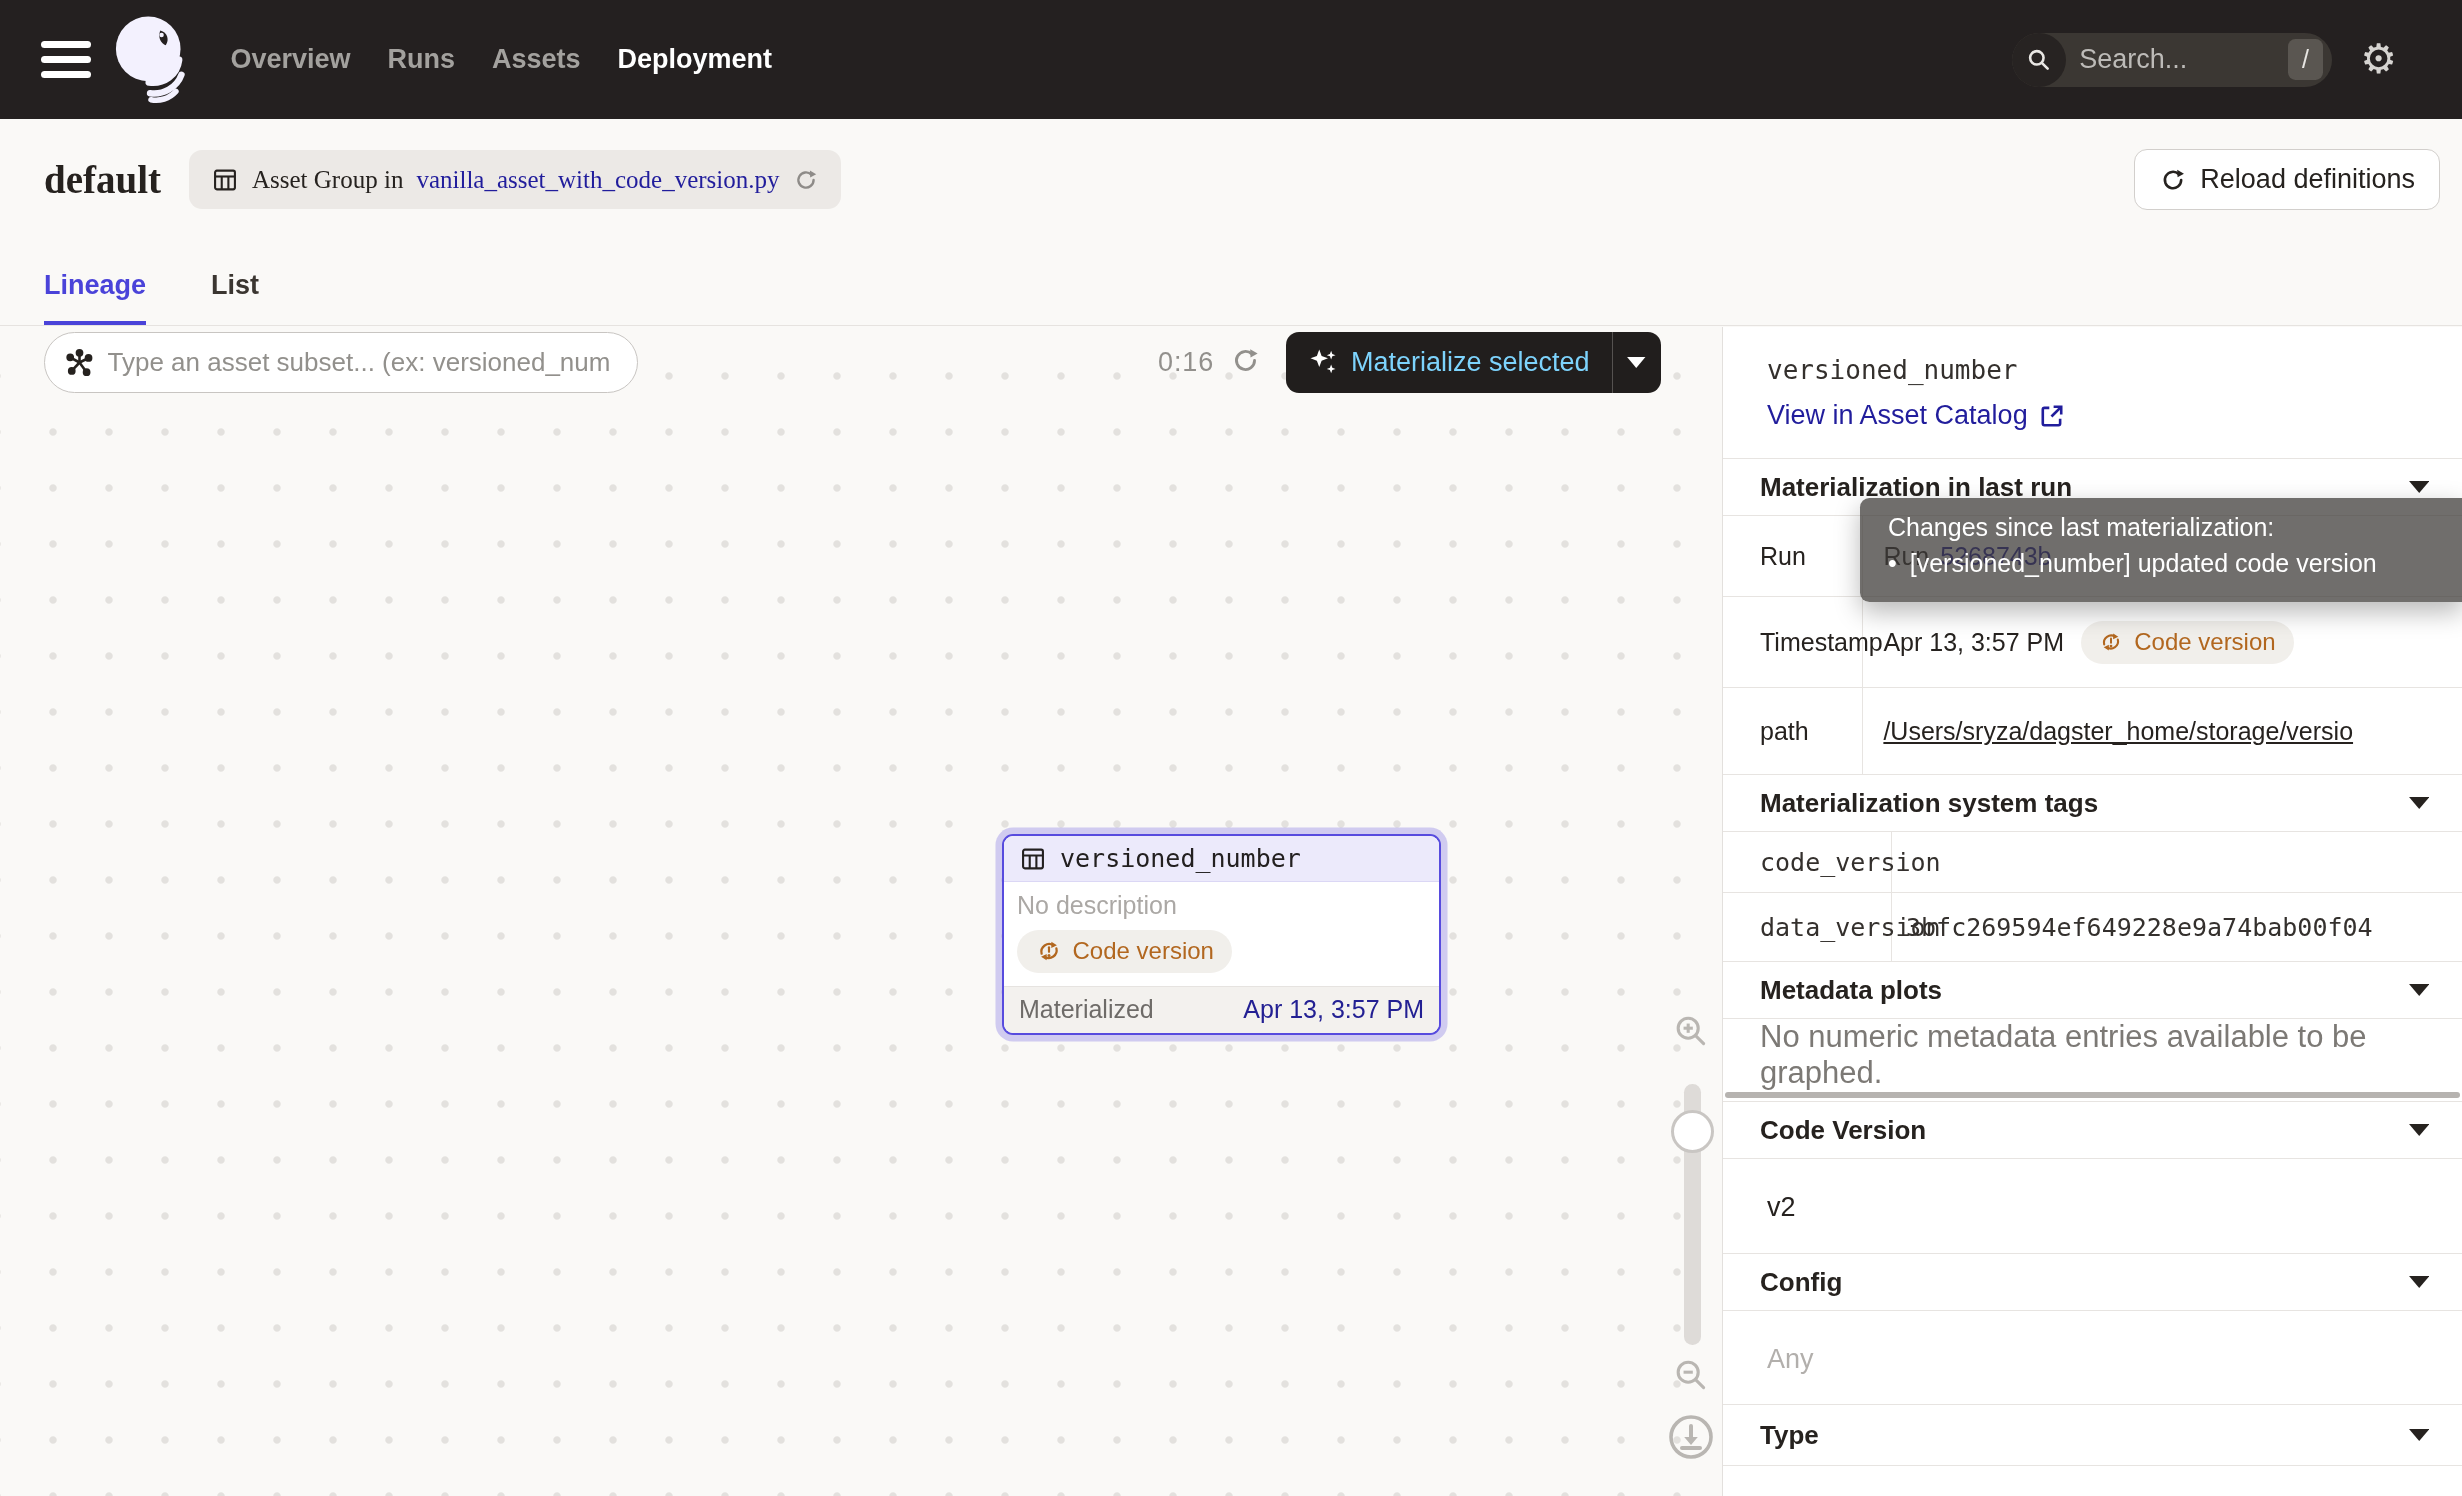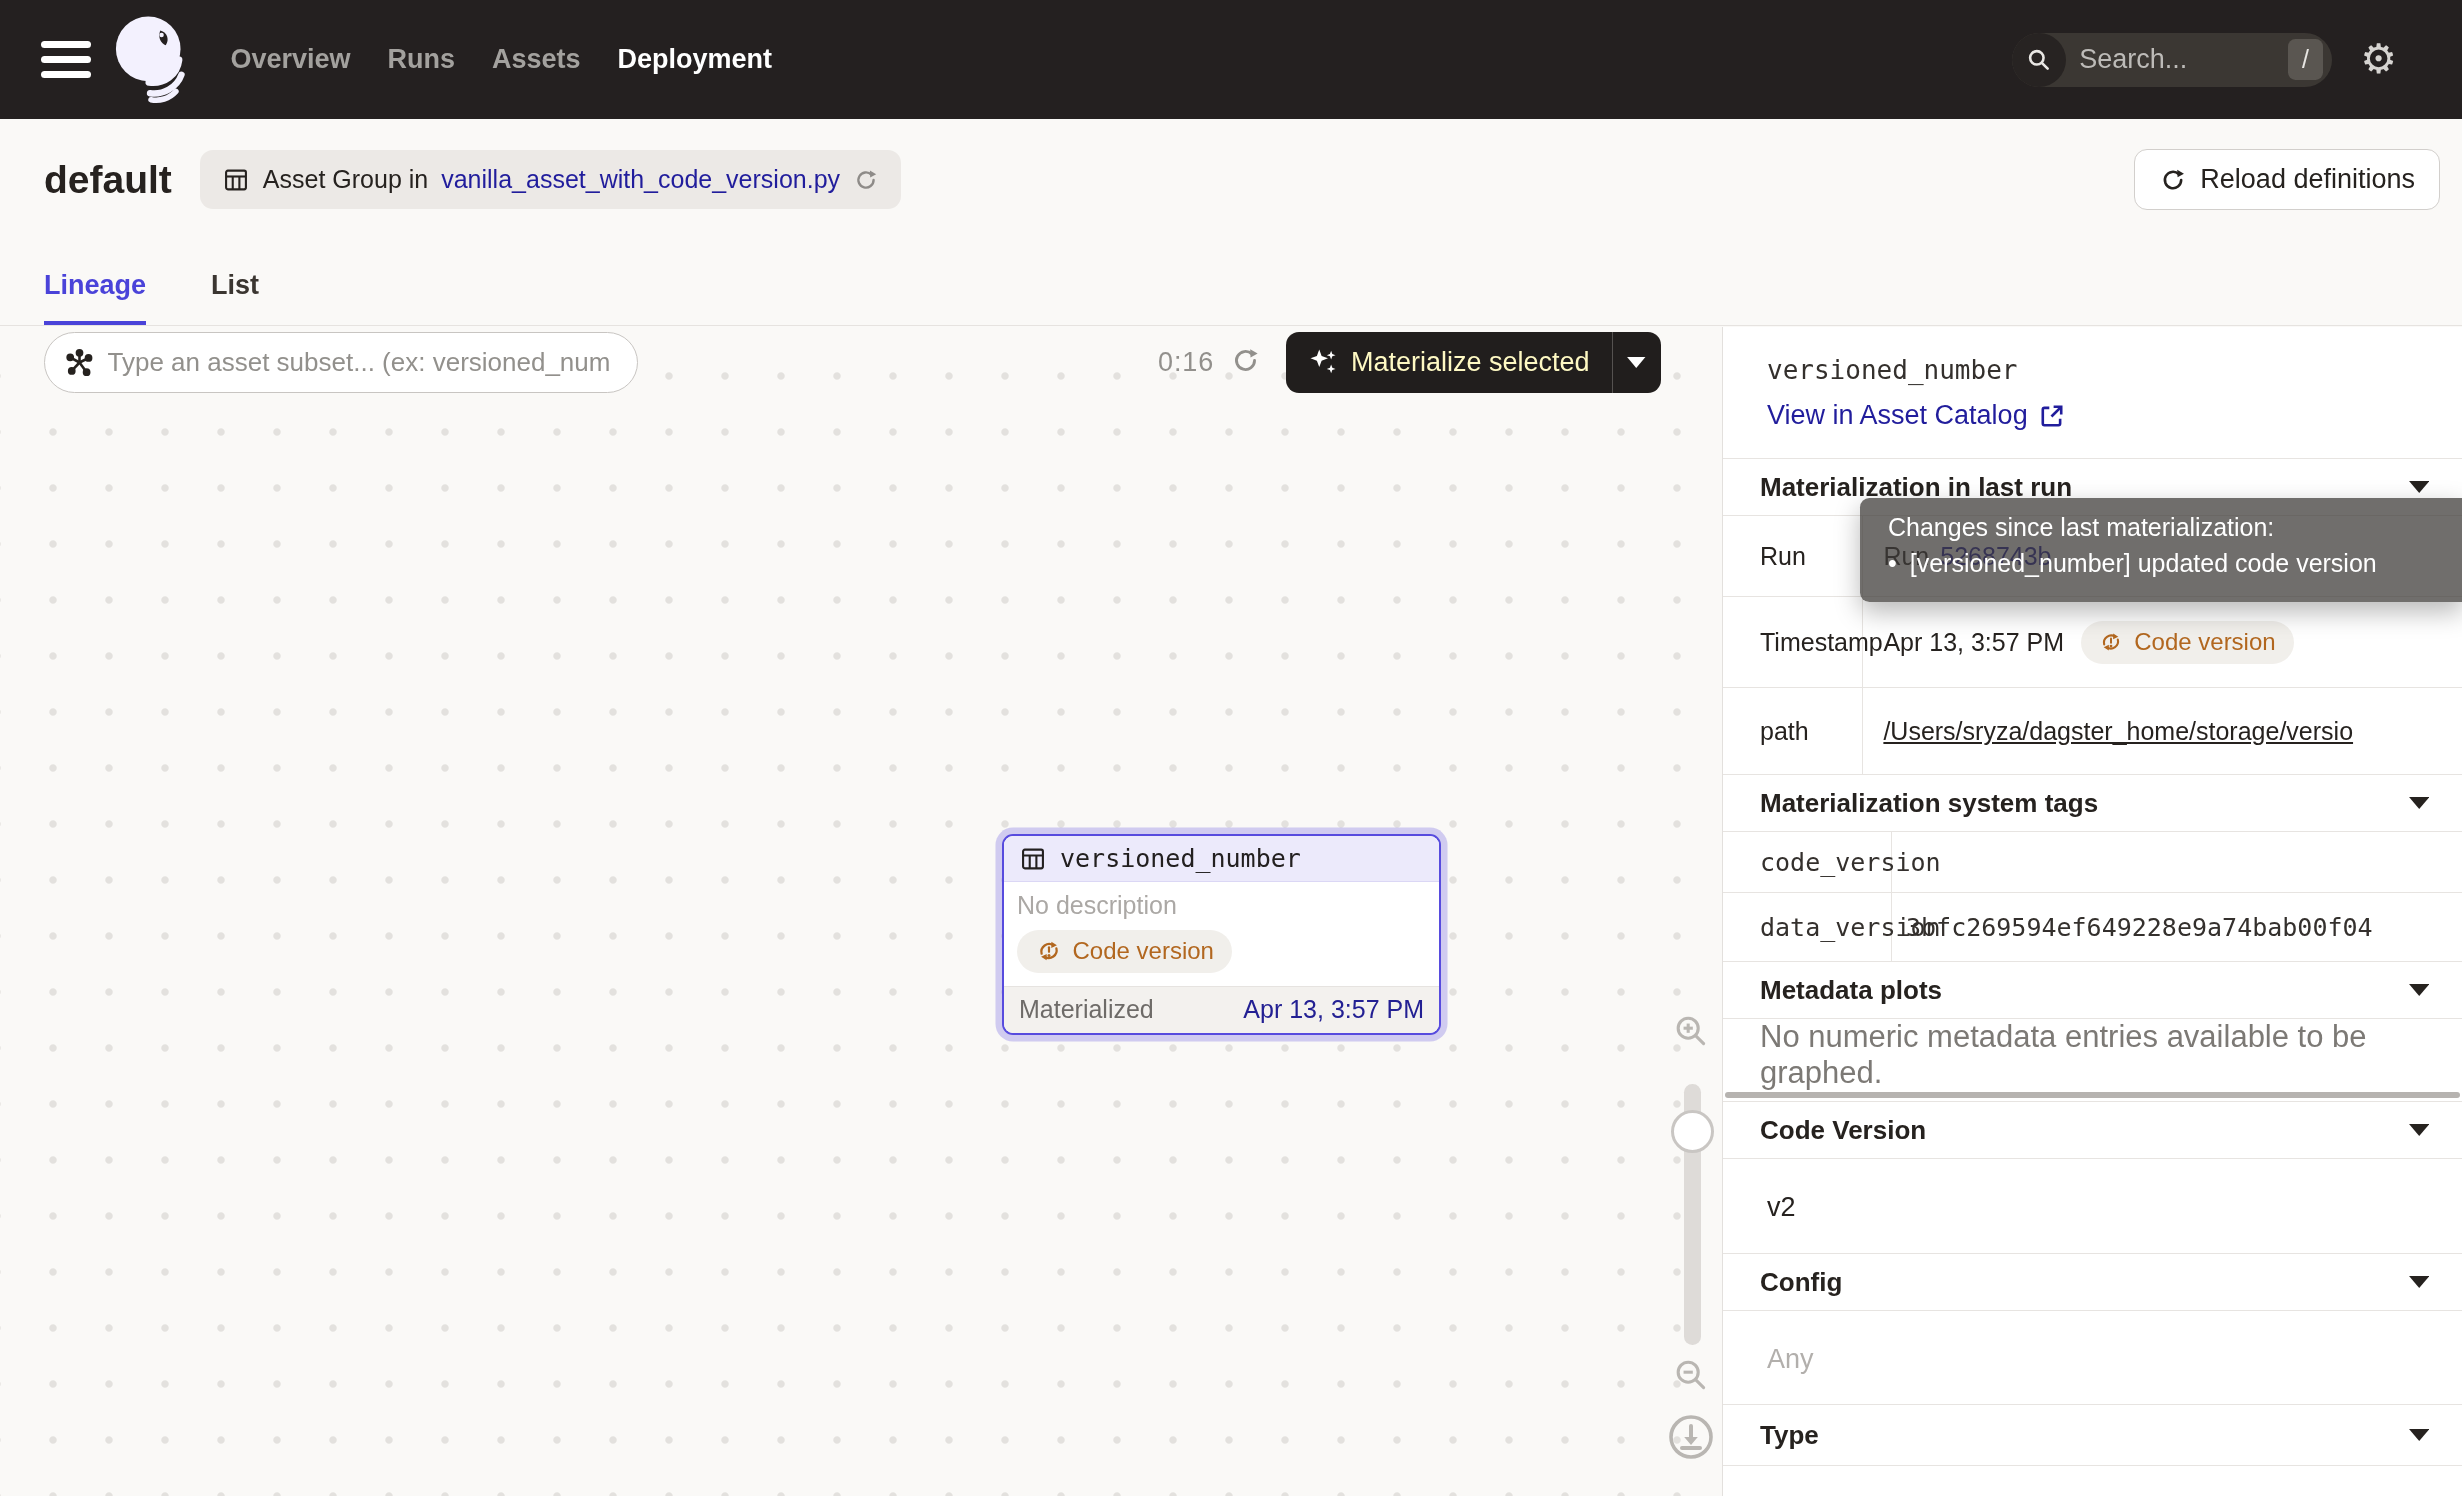--- a/index.html
+++ b/index.html
@@ -19,21 +19,21 @@
   .nav-spacer { flex:1; }
   .searchbox { width:320px; height:54px; border-radius:27px; background:#3B3733; display:flex; align-items:center; overflow:hidden; }
   .search-circ { width:54px; height:54px; border-radius:50%; background:#272322; display:flex; align-items:center; justify-content:center; flex:none; }
   .searchbox input { flex:1; min-width:0; background:transparent; border:none; outline:none; color:#E8E6E3; font-size:27px; padding-left:13px; font-family:"Liberation Sans",sans-serif; }
   .searchbox input::placeholder { color:#BDBBB8; }
   .kbd { flex:none; width:35px; height:41px; margin-right:9.3px; border-radius:7.4px; background:#5A5651; color:#E8E6E3; font-size:25px; display:flex; align-items:center; justify-content:center; }
   .gear { margin-left:28px; font-family:"DejaVu Sans", sans-serif; font-size:41px; color:#D6D4D1; line-height:1; cursor:pointer; }
 
   
   .pagehead { height:97px; display:flex; align-items:center; justify-content:space-between; padding:24px 22px 0 44px; }
-  .ph-left { display:flex; align-items:center; gap:28px; }
+  .ph-left { display:flex; align-items:center; gap:28px;font-family:Liberation Serif, serif; }
   .page-title { font-size:39px; font-weight:600; color:#26221F; }
   .group-pill { height:59px; background:#ECE9E6; border-radius:13px; display:flex; align-items:center; gap:13px; padding:0 22px; font-size:25px; color:#26221F; }
   .group-pill a { color:#211D9C; text-decoration:none; cursor:pointer; }
   .icon-gray { color:#8E8B88; }
   .reload-btn { height:61px; background:#FFFFFF; border:1.9px solid #D2CFCC; border-radius:13px; display:flex; align-items:center; gap:13px; padding:0 24px; font-size:27px; color:#26221F; cursor:pointer; font-family:"Liberation Sans",sans-serif; }
 
   
   .tabsrow { height:110px; display:flex; align-items:flex-end; justify-content:space-between; padding:0 30px 0 44px; border-bottom:0.9px solid #E6E3E0; }
   .tabs { display:flex; gap:65px; }
   .tab { font-size:27px; font-weight:600; color:#3B3631; padding-bottom:20.4px; border-bottom:4.6px solid transparent; cursor:pointer; }
@@ -44,21 +44,21 @@
   .main { position:absolute; top:327px; left:0; right:0; bottom:0; display:flex; }
   .graph { position:relative; width:1722px; flex:none; background-color:#FAF9F7;
            background-image:radial-gradient(circle, #E3E1DE 3.2px, rgba(0,0,0,0) 4.2px);
            background-size:56px 56px; background-position:25px 21px; overflow:hidden; }
 
   .subset-input { position:absolute; left:44px; top:4.6px; width:594px; height:61px; background:#FFFFFF; border:1.9px solid #C8C5C2; border-radius:31px; display:flex; align-items:center; gap:13px; padding:0 18.5px; }
   .subset-input input { flex:1; min-width:0; border:none; outline:none; font-size:26px; color:#26221F; font-family:"Liberation Sans",sans-serif; }
   .subset-input input::placeholder { color:#92908C; }
   .timer { position:absolute; left:1158px; top:4.6px; height:61px; display:flex; align-items:center; font-size:27px; color:#92908C; letter-spacing:0.9px; }
   .graph-refresh { position:absolute; left:1230px; top:17.6px; color:#92908C; cursor:pointer; }
-  .mat-btn { position:absolute; left:1286px; top:4.6px; height:61px; background:#211E1D; border-radius:13px; display:flex; align-items:stretch; color:#fef9c3; cursor:pointer; }
+  .mat-btn { position:absolute; left:1286px; top:4.6px; height:61px; background:#211E1D; border-radius:13px; display:flex; align-items:stretch; color:#7dd3fc; cursor:pointer; }
   .mat-main { display:flex; align-items:center; gap:13px; padding:0 22px; font-size:27px; }
   .mat-div { width:0.9px; background:#555250; }
   .mat-caret { width:48px; display:flex; align-items:center; justify-content:center; cursor:pointer; }
 
   
   .asset-node { position:absolute; left:1002px; top:507px; width:439px; background:#FFFFFF; border:2.8px solid #574BDE; border-radius:11px; box-shadow:0 0 0 6.5px rgba(87,75,222,0.26); overflow:hidden; cursor:pointer; }
   .an-head { height:46px; background:#ECEAFB; border-bottom:0.9px solid #DBD7F5; display:flex; align-items:center; gap:13px; padding:0 15px; }
   .an-title { font-family:"DejaVu Sans Mono", monospace; font-size:25px; color:#232020; }
   .an-body { padding:9.3px 13px 13px; }
   .an-desc { font-size:25px; color:#ABA8A5; }

